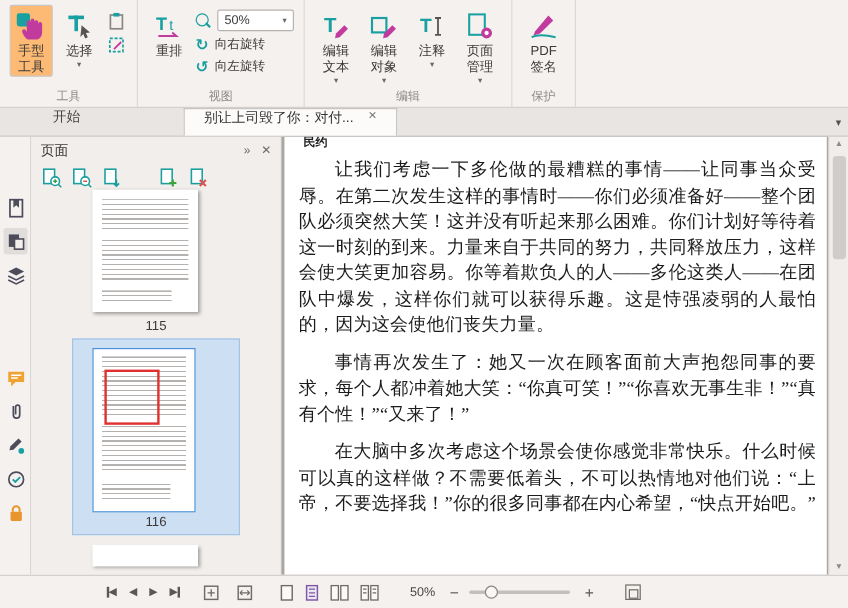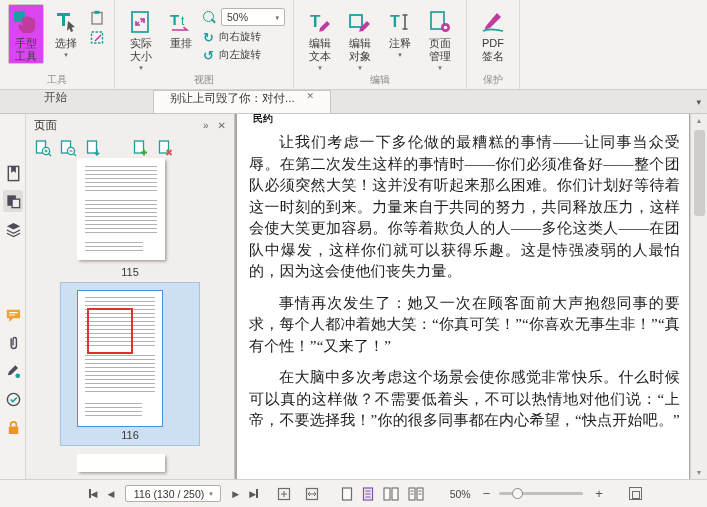--- a/index.html
+++ b/index.html
@@ -5,21 +5,21 @@
 *{margin:0;padding:0;box-sizing:border-box}
 html,body{width:707px;height:507px;overflow:hidden;background:#f4f1ef}
 #app{position:relative;width:707px;height:507px;background:#f4f1ef;font-family:"Liberation Sans","DejaVu Sans",sans-serif;color:#3d3b3a}
 
 
 #ribbon{position:absolute;top:0;left:0;right:0;height:90px;background:#f4f1ef;border-bottom:1px solid #d4d0cd;display:flex}
 .rgroup{position:relative;display:flex;padding:4px 8px 16px;border-right:1px solid #ddd9d6}
 .glabel{position:absolute;bottom:2px;left:0;right:0;text-align:center;font-size:10px;color:#8d8a87}
 .ritems{display:flex;align-items:flex-start;gap:4px}
 .rb{display:flex;flex-direction:column;align-items:center;min-width:36px;padding:2px 3px 0;border:1px solid transparent;border-radius:2px;cursor:pointer}
-.rb.active{background:#d946ef;border-color:#ccc7c4}
+.rb.active{background:#fdba74;border-color:#ccc7c4}
 .ic{height:30px;display:flex;align-items:center;justify-content:center}
 .ic svg{display:block}
 .lb{font-size:11px;line-height:13px;white-space:nowrap;text-align:center;color:#3d3b3a}
 .ar{font-size:7px;line-height:9px;color:#6b6865;text-align:center}
 .smallcol{display:flex;flex-direction:column;gap:4px;margin-top:5px}
 .smallcol .sic{width:18px;height:16px;display:flex;align-items:center;justify-content:center;cursor:pointer}
 .zstack{display:flex;flex-direction:column;gap:4px;margin-top:4px}
 .zrow{display:flex;align-items:center;gap:5px;font-size:10.5px;color:#3d3b3a;cursor:pointer}
 .zoombox{width:64px;height:18px;background:#fff;border:1px solid #b7b3b0;border-radius:2px;display:flex;align-items:center;justify-content:space-between;padding:0 5px;font-size:10.5px;cursor:pointer}
 .zoombox .ar{font-size:7px}
@@ -126,32 +126,20 @@
                 <path d="M5 11l6-6" stroke="#c13a9e" stroke-width="1.5"></path>
               </svg>
           </span>
         </div>
       </div>
       <span class="glabel">工具</span>
     </div>
 
     <div class="rgroup">
       <div class="ritems">
-        <div class="rb">
-          <span class="ic">
-            <svg width="26" height="26" viewBox="0 0 26 26">
-                <rect x="4" y="3" width="16" height="20" fill="none" stroke="#19a0a0" stroke-width="1.7"></rect>
-                <path d="M8 16l3-3M16 10l-3 3" stroke="#c13a9e" stroke-width="1.6"></path>
-                <path d="M8 12v4h4M16 14v-4h-4" fill="none" stroke="#c13a9e" stroke-width="1.6"></path>
-              </svg>
-          </span>
-          <span class="lb">实际</span>
-          <span class="lb">大小</span>
-          <span class="ar">▾</span>
-        </div>
         <div class="rb">
           <span class="ic">
             <svg width="26" height="26" viewBox="0 0 26 26">
                 <text x="2" y="16" font-size="15" font-weight="bold" fill="#19a0a0">T</text>
                 <text x="13" y="16" font-size="12" fill="#19a0a0">t</text>
                 <path d="M4 21h15l-3.5-3" fill="none" stroke="#c13a9e" stroke-width="1.6"></path>
               </svg>
           </span>
           <span class="lb">重排</span>
         </div>
@@ -394,24 +382,20 @@
   </div>
 
   <div id="statusbar">
     <div class="nav" style="margin-left:84px">
       <span class="navbar"></span>
         <span>◀</span>
     </div>
     <div class="nav">
       <span>◀</span>
     </div>
-    <div id="pagebox">
-      <span>116 (130 / 250)</span>
-      <span class="ar">▾</span>
-    </div>
     <div class="nav">
       <span>▶</span>
     </div>
     <div class="nav">
       <span>▶</span>
         <span class="navbar"></span>
     </div>
 
     <span class="sbicon">
       <svg width="14" height="14" viewBox="0 0 14 14">

